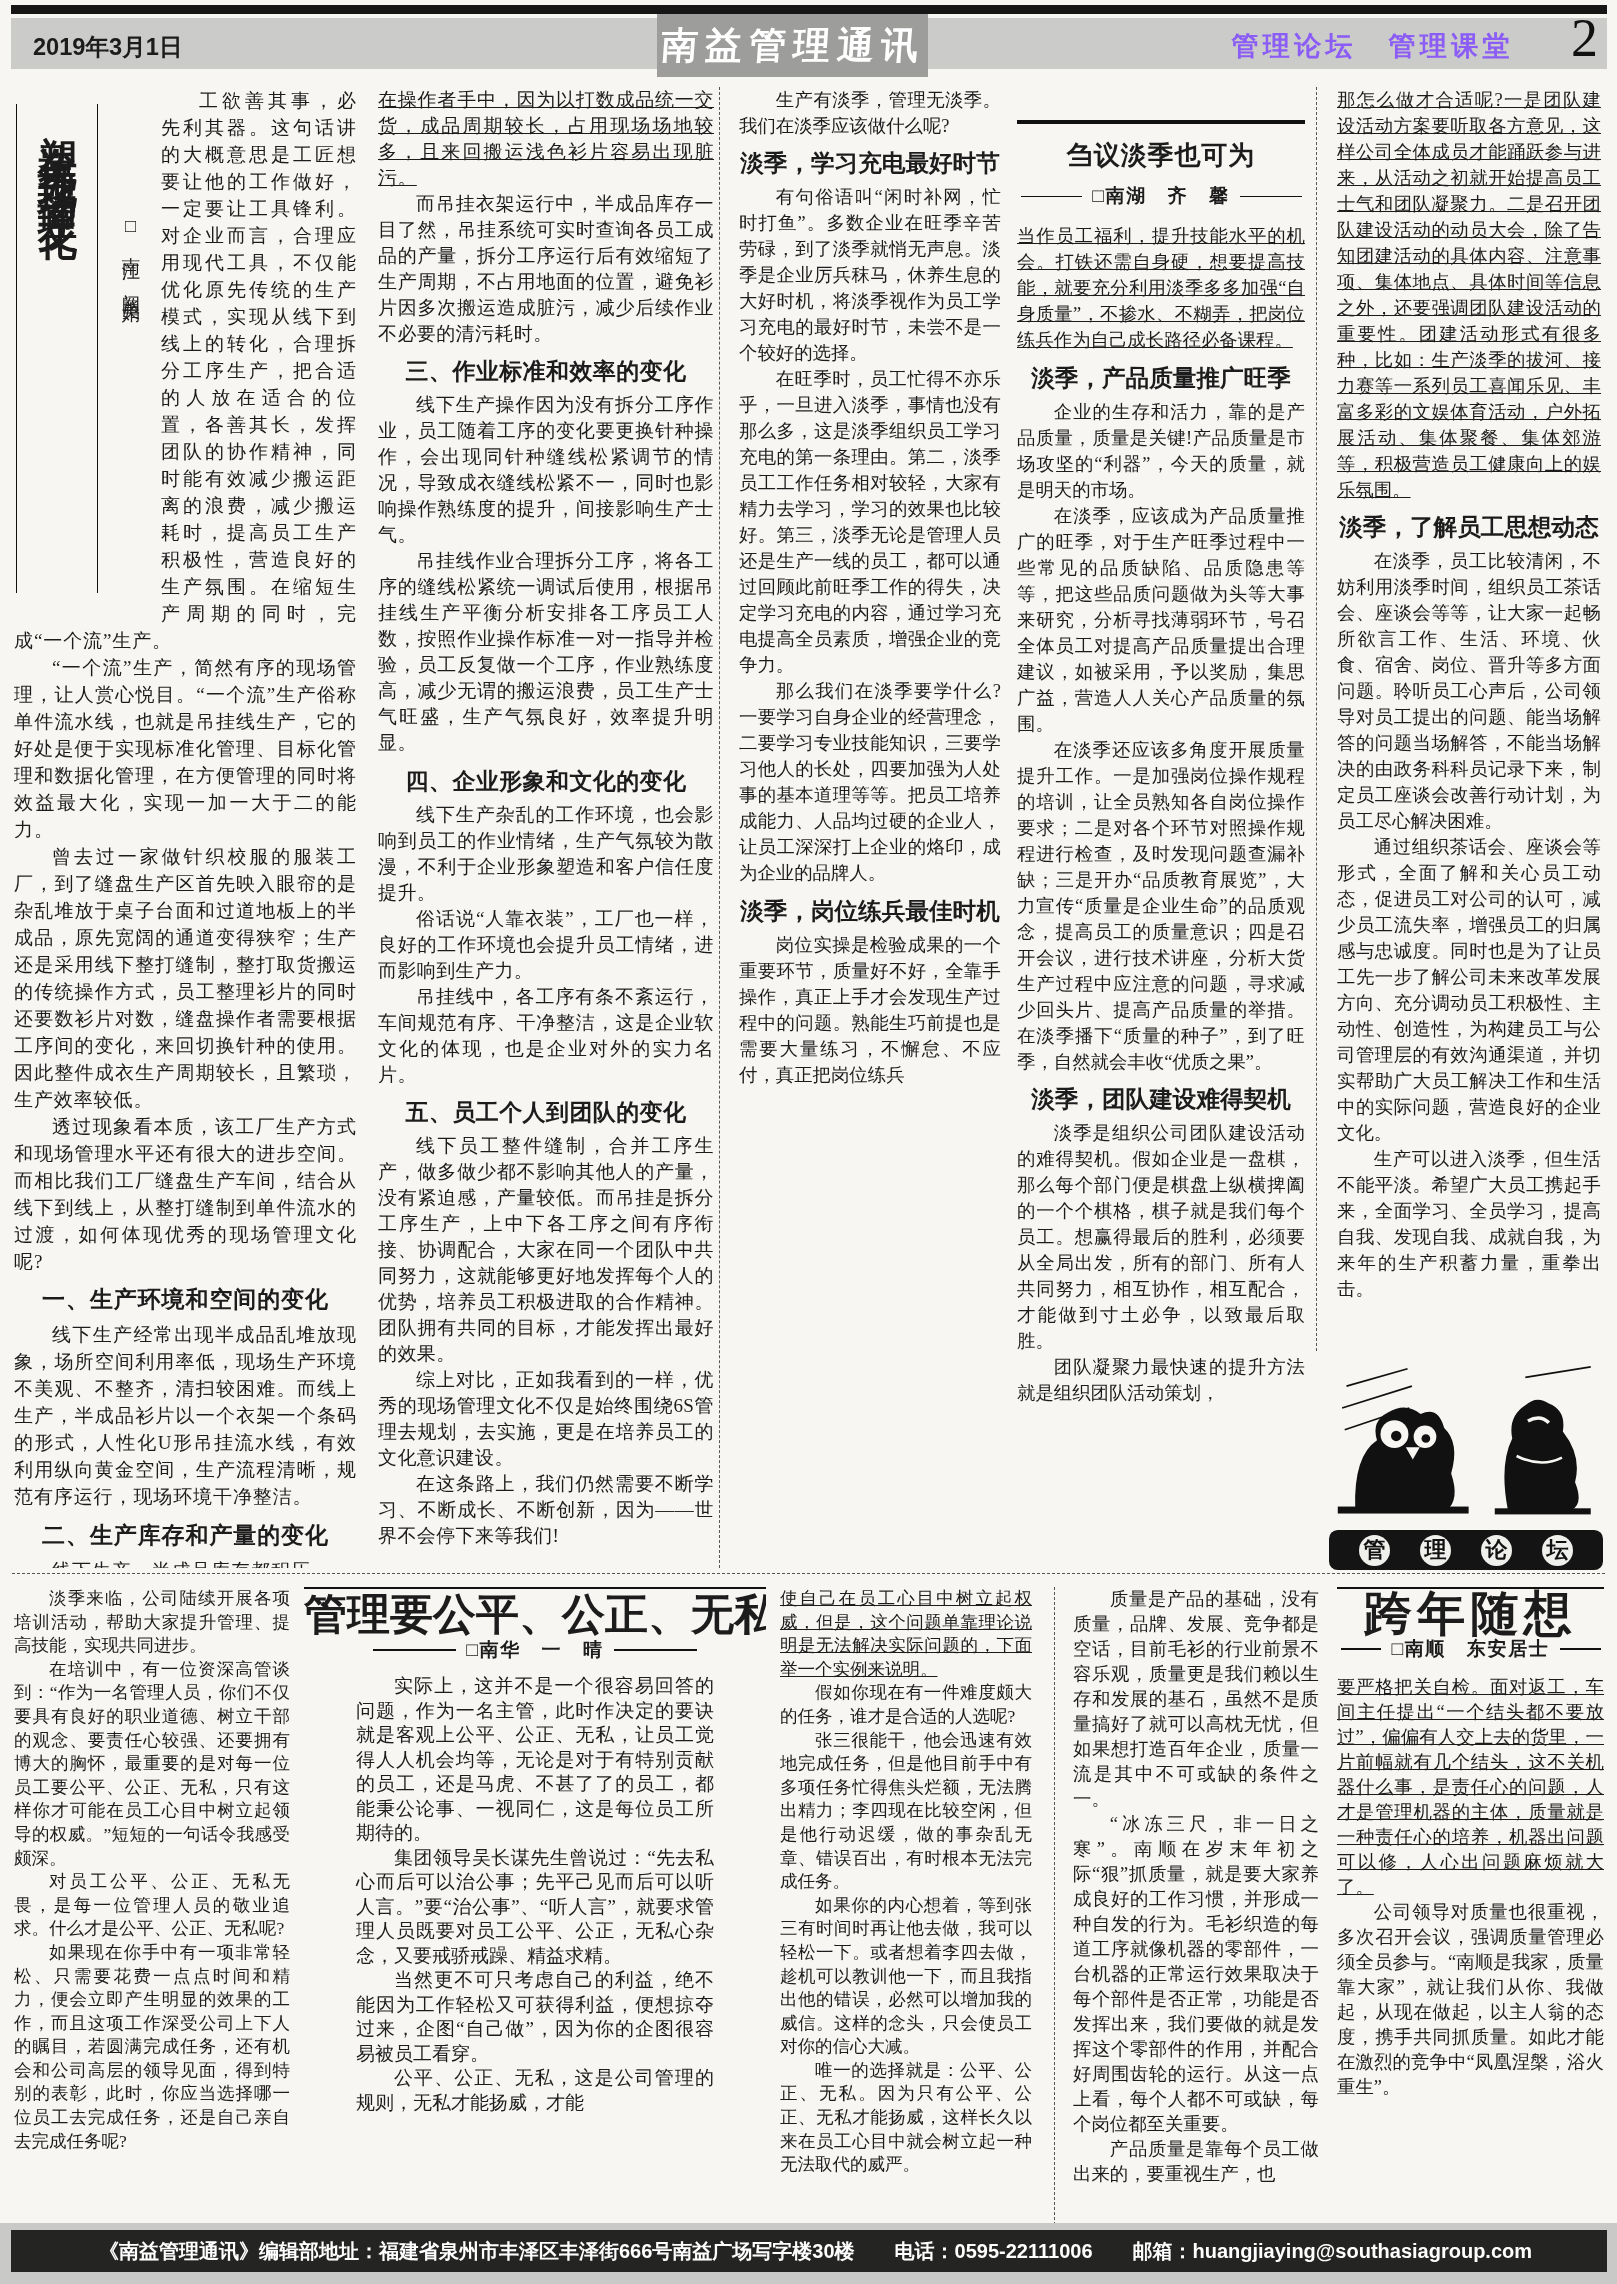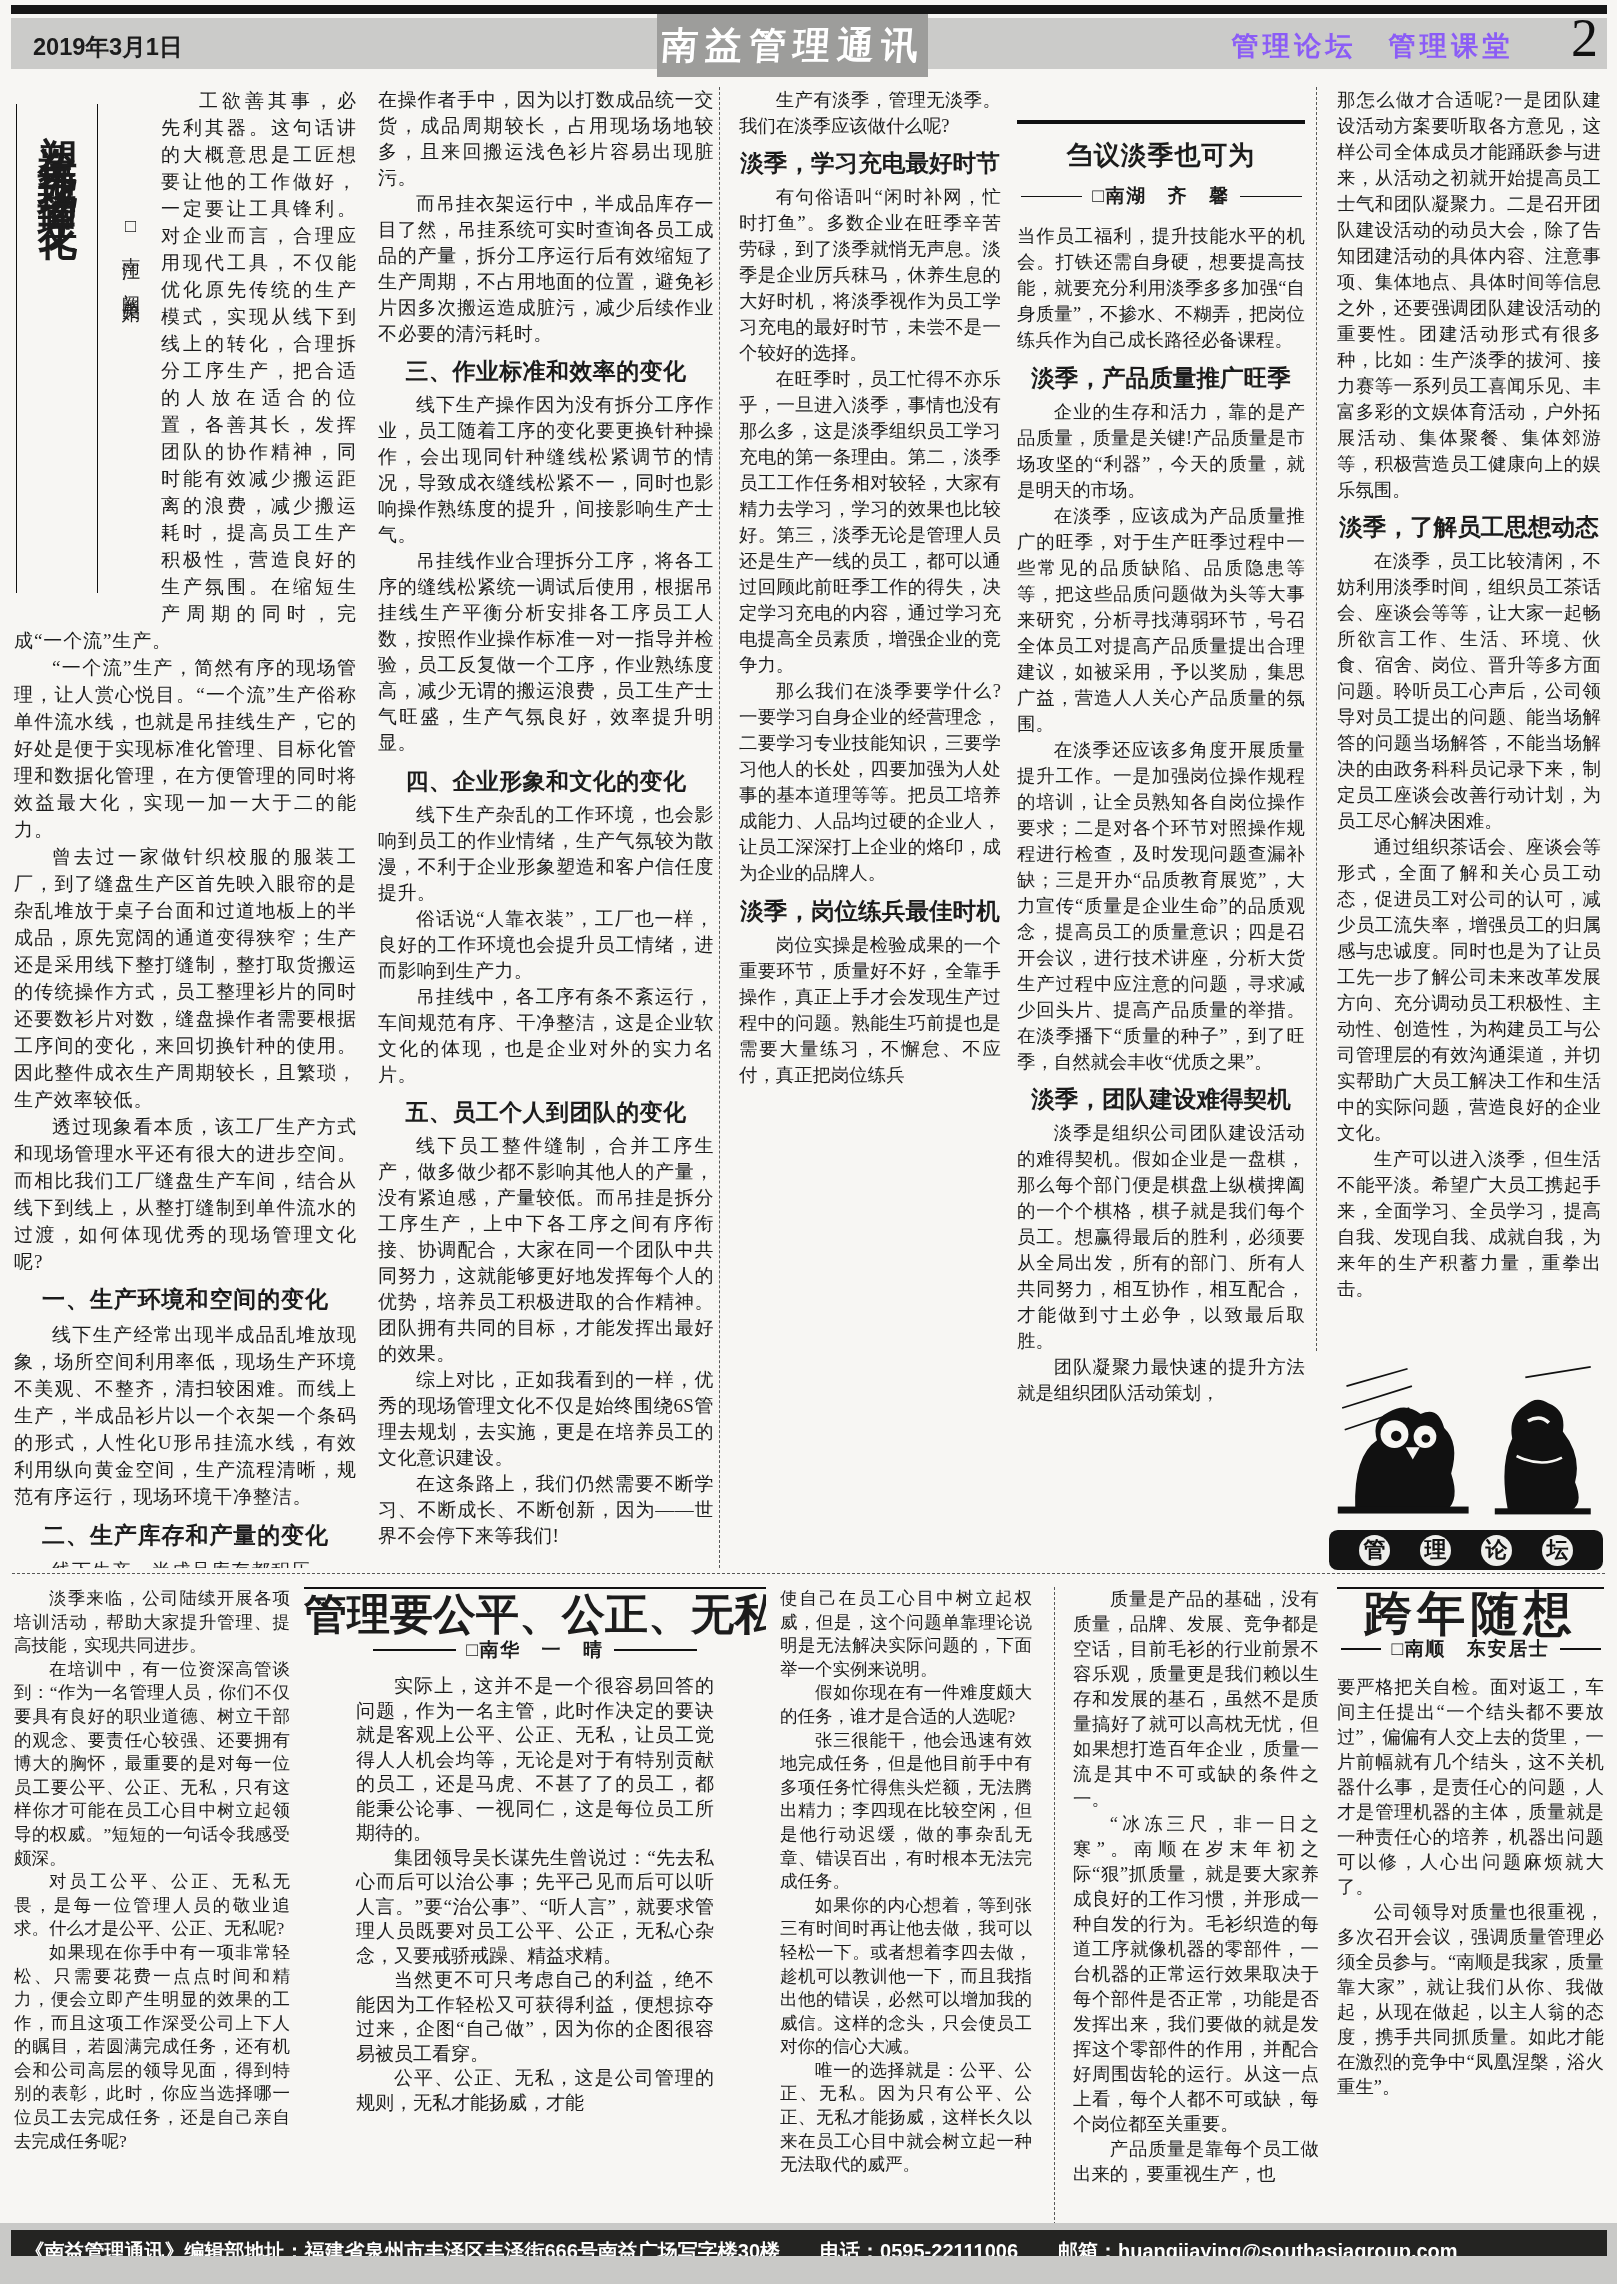--- a/index.html
+++ b/index.html
@@ -10,21 +10,21 @@
   .band{position:absolute;left:10.5px;right:10.5px;top:17.5px;height:51px;background:#cbcbc9;}
   .date{position:absolute;left:33px;top:31px;font-family:"Liberation Sans","DejaVu Sans",sans-serif;
         font-weight:bold;font-size:23.6px;}
   .masthead{position:absolute;left:657px;top:14px;width:271px;height:63px;background:#9d9d9b;
         display:flex;align-items:center;justify-content:center;}
   .masthead span{color:#fff;font-size:37px;font-weight:bold;letter-spacing:7px;transform:skewX(-4deg);}
   .sectionhdr{position:absolute;right:103px;top:28px;font-size:27px;font-weight:bold;color:#8b5cf6;letter-spacing:4.4px;}
   .pagenum{position:absolute;right:19px;top:7px;font-size:54px;color:#111;}
   
   p{margin:0;text-indent:2em;text-align:justify;text-justify:inter-ideograph;word-break:break-all;}
-  p.cont{text-indent:0;}
+  p.cont{text-indent:0;text-decoration:underline;}
   .sub{font-family:"Liberation Sans","DejaVu Sans",sans-serif;font-weight:bold;text-align:center;
        margin:11.4px 0 7.9px;text-indent:0;}
   .col{position:absolute;overflow:hidden;}
   
   .a1{font-size:19px;line-height:27px;letter-spacing:0.9px;}
   .a1b{font-size:19px;line-height:26px;letter-spacing:0.4px;}
   .a1 .sub,.a1b .sub{font-size:23px;}
   .vtitle-block{float:left;width:133px;height:517px;margin:5.2px 14px 8.7px 0;display:flex;
        justify-content:space-between;padding:12.2px 3.5px 0 1.7px;box-sizing:border-box;}
   .vrule{width:1.7px;background:#111;height:489px;}
@@ -52,23 +52,23 @@
   .b1{font-size:17.5px;line-height:23.6px;}
   .b2{font-size:19px;line-height:24.5px;}
   .b3{font-size:17.5px;line-height:23.6px;}
   .b4{font-size:18.4px;line-height:25px;}
   .thinrule{height:1.7px;background:#111;}
   .h3title{font-size:43px;font-weight:bold;text-align:center;white-space:nowrap;margin:14px 0 10.5px;}
   .h4title{font-size:48px;font-weight:bold;text-align:center;white-space:nowrap;margin:12.2px 0 10.5px;letter-spacing:5.2px;}
   .a3text{width:358px;margin:12.2px auto 0;}
   
   .fstrip{position:absolute;left:0;right:0;top:2223px;height:61px;background:#c9c9c7;}
-  .fbar{position:absolute;left:10.5px;right:10.5px;top:2230px;height:26px;background:#242422;color:#fff;
+  .fbar{position:absolute;left:10.5px;right:10.5px;top:2230px;height:42px;background:#242422;color:#fff;
        font-family:"Liberation Sans","DejaVu Sans",sans-serif;font-weight:bold;font-size:20px;
-       line-height:42px;padding-left:14px;white-space:nowrap;overflow:hidden;}
+       line-height:42px;padding-left:14px;white-space:nowrap;overflow:hidden;text-align:center;}
 </style>
 </head>
 <body>
 
 <div class="page">
 
   <div class="topbar"></div>
   <div class="band"></div>
   <div class="date">2019年3月1日</div>
   <div class="masthead">

